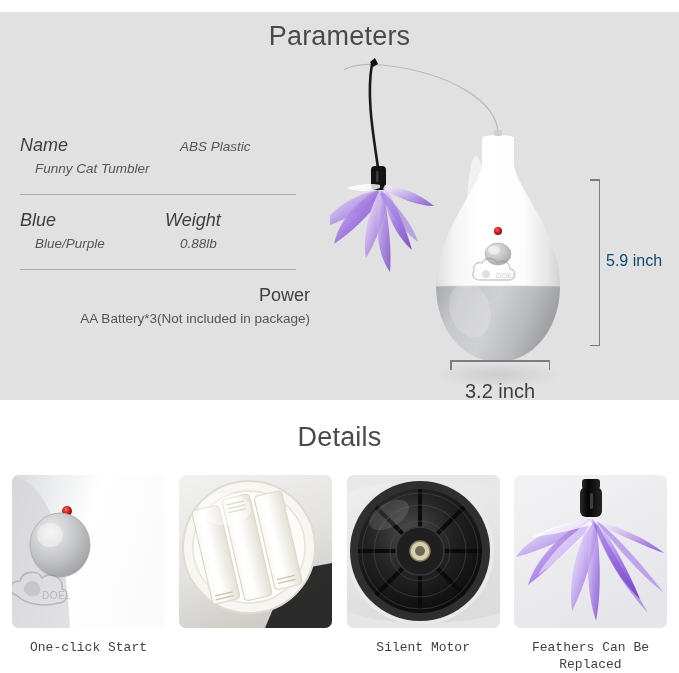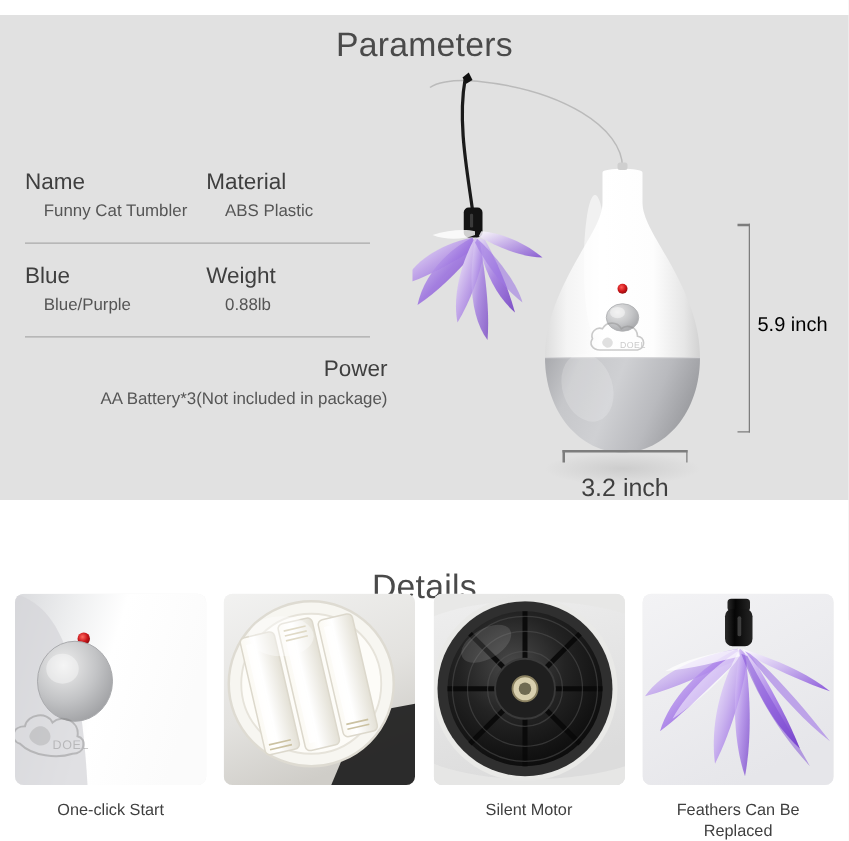--- a/index.html
+++ b/index.html
@@ -15,26 +15,26 @@
   .params-section{
     position:absolute;left:0;top:12px;width:679px;height:484px;
     background:#e1e1e1;
   }
   .section-title{
     position:absolute;width:100%;text-align:center;
     font-size:27px;color:#4a4a4a;font-weight:400;
     letter-spacing:0.2px;
   }
   #params-title{top:9px;}
-  #details-title{top:422px;margin-top:32px;}
+  #details-title{top:422px;}
 
   
   .spec-table{position:absolute;left:20px;top:122px;width:290px;}
   .spec-row{position:relative;}
-  .spec-cols{display:flex;}
+  .spec-cols{display:flex;font-style:italic;}
   .spec-cell{width:50%;}
   .spec-label{
     font-size:18px;color:#3f3f3f;font-weight:400;line-height:22px;
   }
   .spec-value{
     font-size:13.5px;color:#555555;line-height:20px;margin-top:3px;margin-left:15px;
   }
   .spec-div{
     height:1px;background:#a9a9a9;margin:15px 0 14px 0;width:276px;
   }
@@ -44,21 +44,21 @@
   .product-photo{position:absolute;left:330px;top:30px;width:280px;height:360px;}
 
   
   .dim-v{position:absolute;left:590px;top:167px;width:10px;height:167px;}
   .dim-v .bar{position:absolute;right:0;top:0;width:1.5px;height:100%;background:#7d7d7d;}
   .dim-v .tick{position:absolute;right:0;width:10px;height:1.5px;background:#7d7d7d;}
   .dim-v .tick.t{top:0;}
   .dim-v .tick.b{bottom:0;}
   .dim-v-label{
     position:absolute;left:606px;top:240px;
-    font-size:16px;color:#000000;white-space:nowrap;
+    font-size:16px;color:#0c4a6e;white-space:nowrap;
   }
   .dim-h{position:absolute;left:450px;top:348px;width:100px;height:10px;}
   .dim-h .bar{position:absolute;left:0;top:0;height:1.5px;width:100%;background:#7d7d7d;}
   .dim-h .tick{position:absolute;top:0;width:1.5px;height:10px;background:#7d7d7d;}
   .dim-h .tick.l{left:0;}
   .dim-h .tick.r{right:0;}
   .dim-h-label{
     position:absolute;left:450px;top:368px;width:100px;text-align:center;
     font-size:20px;color:#3f3f3f;white-space:nowrap;
   }
@@ -73,41 +73,41 @@
     box-sizing:border-box;
   }
   .thumb-card{width:153px;}
   .thumb-img{
     width:153px;height:153px;border-radius:7px;overflow:hidden;
     position:relative;background:#f2f2f2;
   }
   .thumb-cap{
     margin-top:11px;text-align:center;font-size:13px;color:#3f3f3f;
     line-height:17px;
+    font-family:Liberation Mono, monospace;
   }
 </style>
 </head>
 <body>
 
 <div id="page">
 
   <div class="params-section">
 
     <div class="section-title" id="params-title">Parameters</div>
 
     <div class="spec-table">
 
       <div class="spec-row">
         <div class="spec-cols">
           <div class="spec-cell">
             <div class="spec-label">Name</div>
             <div class="spec-value">Funny Cat Tumbler</div>
           </div>
           <div class="spec-cell">
-            <div class="spec-label">Material</div>
             <div class="spec-value">ABS Plastic</div>
           </div>
         </div>
       </div>
 
       <div class="spec-div"></div>
 
       <div class="spec-row">
         <div class="spec-cols">
           <div class="spec-cell">

